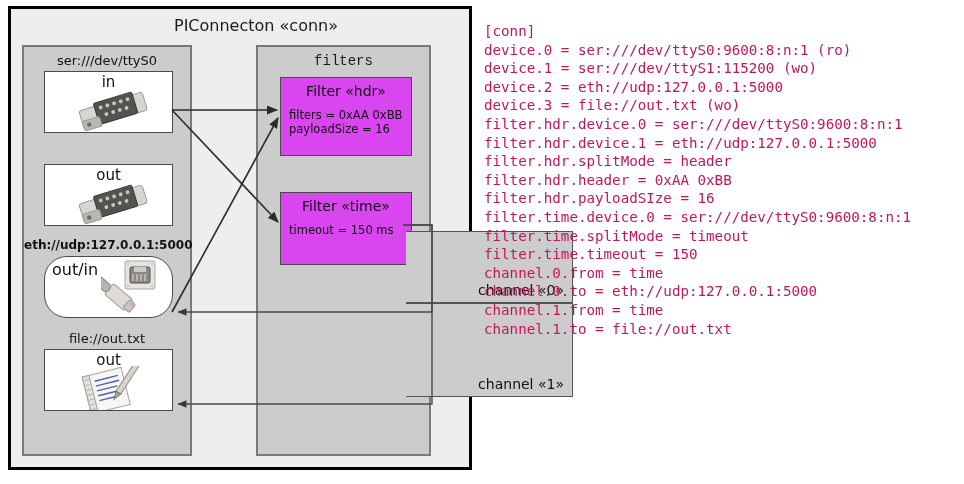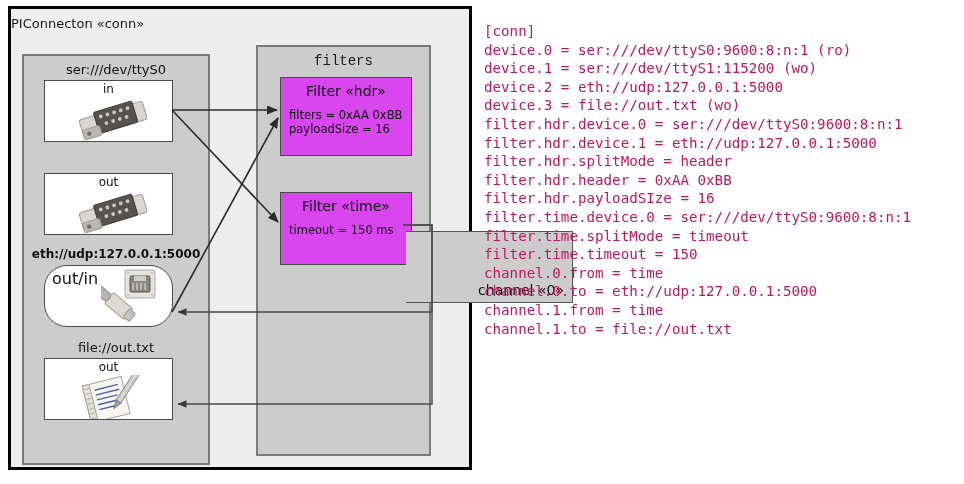--- a/index.html
+++ b/index.html
@@ -11,27 +11,27 @@
     position:relative;
   }
   
   #diagram{
     position:absolute;left:8px;top:6px;width:464px;height:464px;
     border:3px solid #000;
     background:#eeeeee;
     box-sizing:border-box;
   }
   #diagram-title{
-    position:absolute;left:0;top:7px;width:100%;
-    text-align:left;font-size:13px;color:#1a1a1a;
+    position:absolute;left:16px;top:7px;width:100%;
+    text-align:center;font-size:16px;color:#1a1a1a;
   }
   
   #devices-panel{
-    position:absolute;left:11px;top:36px;width:188px;height:411px;
-    background:#cccccc;border:2px solid #7a7a7a;box-sizing:border-box;margin-top:9px;
+    position:absolute;left:11px;top:36px;width:170px;height:411px;
+    background:#cccccc;border:2px solid #7a7a7a;box-sizing:border-box;
   }
   
   #filters-panel{
     position:absolute;left:245px;top:36px;width:175px;height:411px;
     background:#cccccc;border:2px solid #7a7a7a;box-sizing:border-box;
   }
   #filters-title{
     position:absolute;left:0;top:6px;width:100%;text-align:center;
     font-size:14px;color:#1a1a1a;font-family:Liberation Mono, monospace;
   }
@@ -39,21 +39,21 @@
   .dev-label{
     position:absolute;width:100%;text-align:center;
     font-size:13px;color:#111;left:0;
   }
   .dev-box{
     position:absolute;background:#ffffff;border:1.5px solid #4a4a4a;
     box-sizing:border-box;overflow:hidden;
   }
   .dev-io{
     position:absolute;left:0;top:1px;width:100%;text-align:center;
-    font-size:12px;color:#111;z-index:3;
+    font-size:15px;color:#111;z-index:3;
   }
   .dev-io.left{text-align:left;left:7px;width:auto;top:3px;font-size:16px;}
   .dev-icon{position:absolute;}
   
   .filter-card{
     position:absolute;background:#d946ef;border:1.5px solid #4a4a4a;
     box-sizing:border-box;
   }
   .filter-title{
     position:absolute;left:0;top:5px;width:100%;text-align:center;
@@ -221,20 +221,23 @@
       <div class="filter-title">Filter «time»</div>
       <div class="filter-props">
         <div>timeout = 150 ms</div>
       </div>
     </div>
 
     <div class="channel-box" style="left:148px;top:184px;width:167px;height:72px;border-left:none;">
       <div class="channel-label">channel «0»</div>
     </div>
 
+    <div class="channel-box" style="left:148px;top:256px;width:167px;height:94px;border-left:none;">
+      <div class="channel-label">channel «1»</div>
+    </div>
   </div>
 </div>
 
 <svg id="connectors">
   <defs>
     <marker id="ah" markerWidth="11" markerHeight="9" refX="10" refY="4.5" orient="auto" markerUnits="userSpaceOnUse">
       <path d="M0,0 L11,4.5 L0,9 z" fill="#2b2b2b"></path>
     </marker>
     <marker id="ahs" markerWidth="9" markerHeight="7.5" refX="8.5" refY="3.75" orient="auto" markerUnits="userSpaceOnUse">
       <path d="M0,0 L9,3.75 L0,7.5 z" fill="#3a3a3a"></path>

